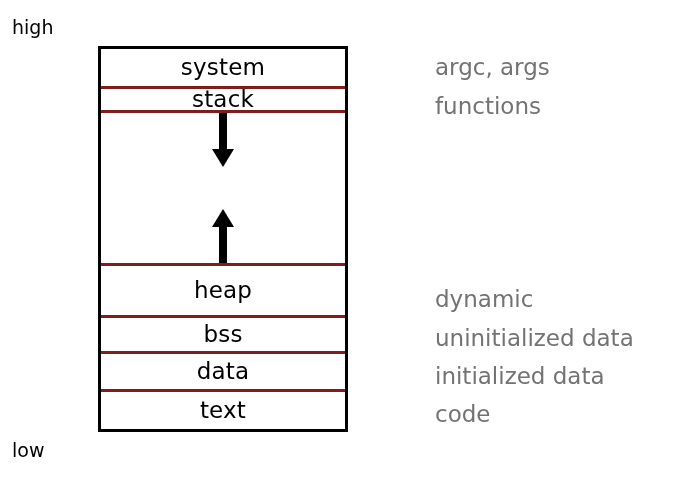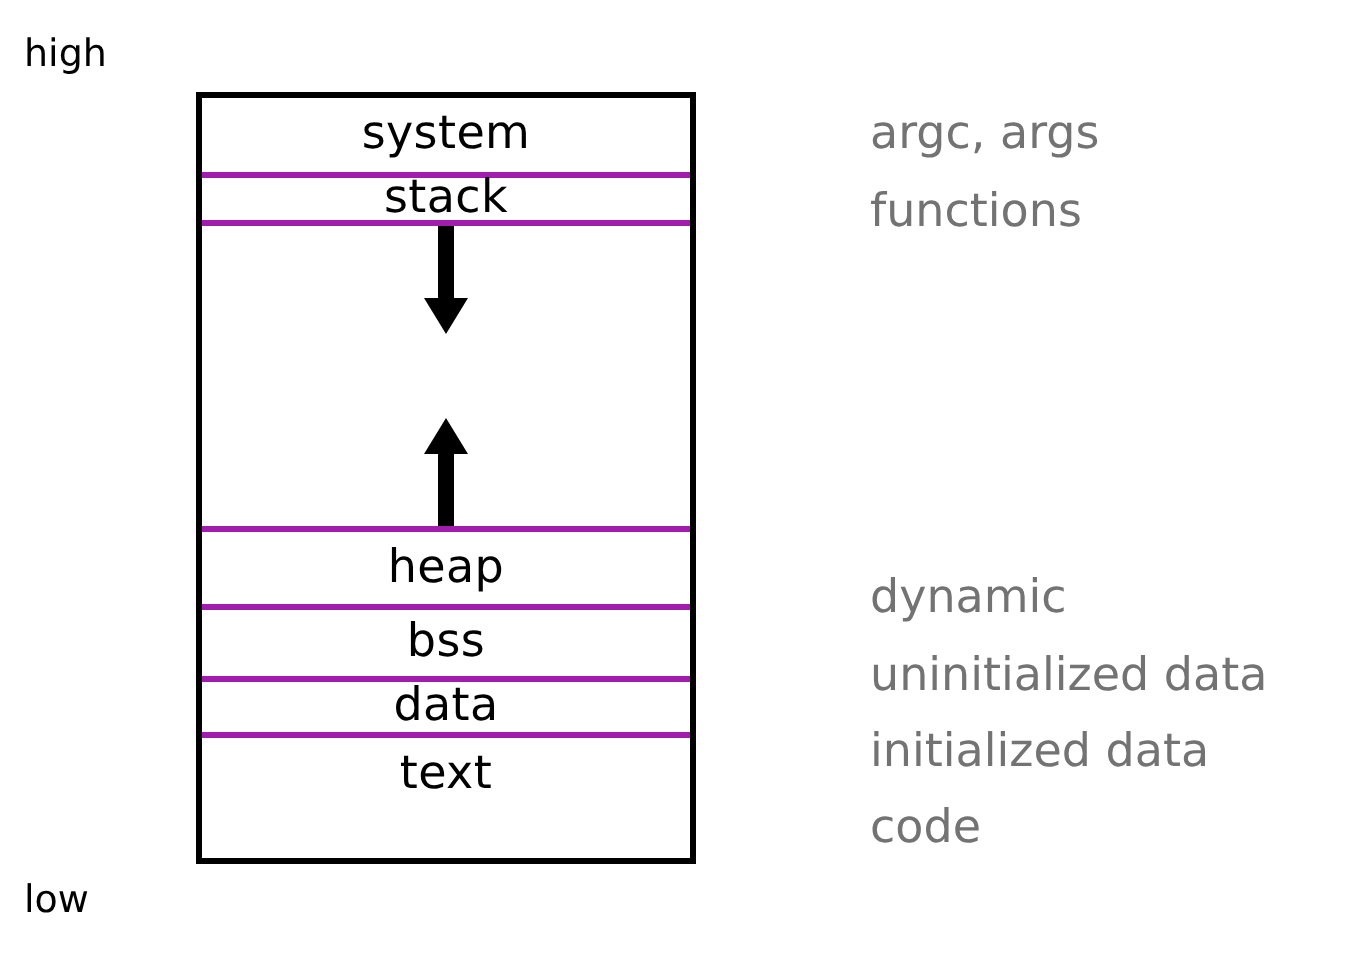--- a/index.html
+++ b/index.html
@@ -42,41 +42,41 @@
     display: flex;
     flex-direction: column;
   }
 
   .mem-row {
     box-sizing: border-box;
     position: relative;
     display: flex;
     align-items: center;
     justify-content: center;
-    border-bottom: 3px solid #a21caf;
+    border-bottom: 3px solid #7f1d1d;
     background: #ffffff;
     flex: 0 0 auto;
   }
   .mem-row:last-child { border-bottom: none; }
 
   .mem-row .row-label {
     font-size: 23px;
     line-height: 1;
     letter-spacing: 0.2px;
     color: #000;
     white-space: nowrap;
   }
 
   
   .row-system { height: 40px; }
   .row-stack  { height: 24px; }
   .row-gap    { height: 153px; }
-  .row-heap   { height: 39px; }
+  .row-heap   { height: 52px; }
   .row-bss    { height: 36px; }
-  .row-data   { height: 28px; align-items: center; }
+  .row-data   { height: 38px; align-items: center; }
   .row-text   { height: 37px; }
 
   
   .row-gap { justify-content: center; }
 
   
   .arrow {
     position: absolute;
     left: 50%;
     transform: translateX(-50%);

